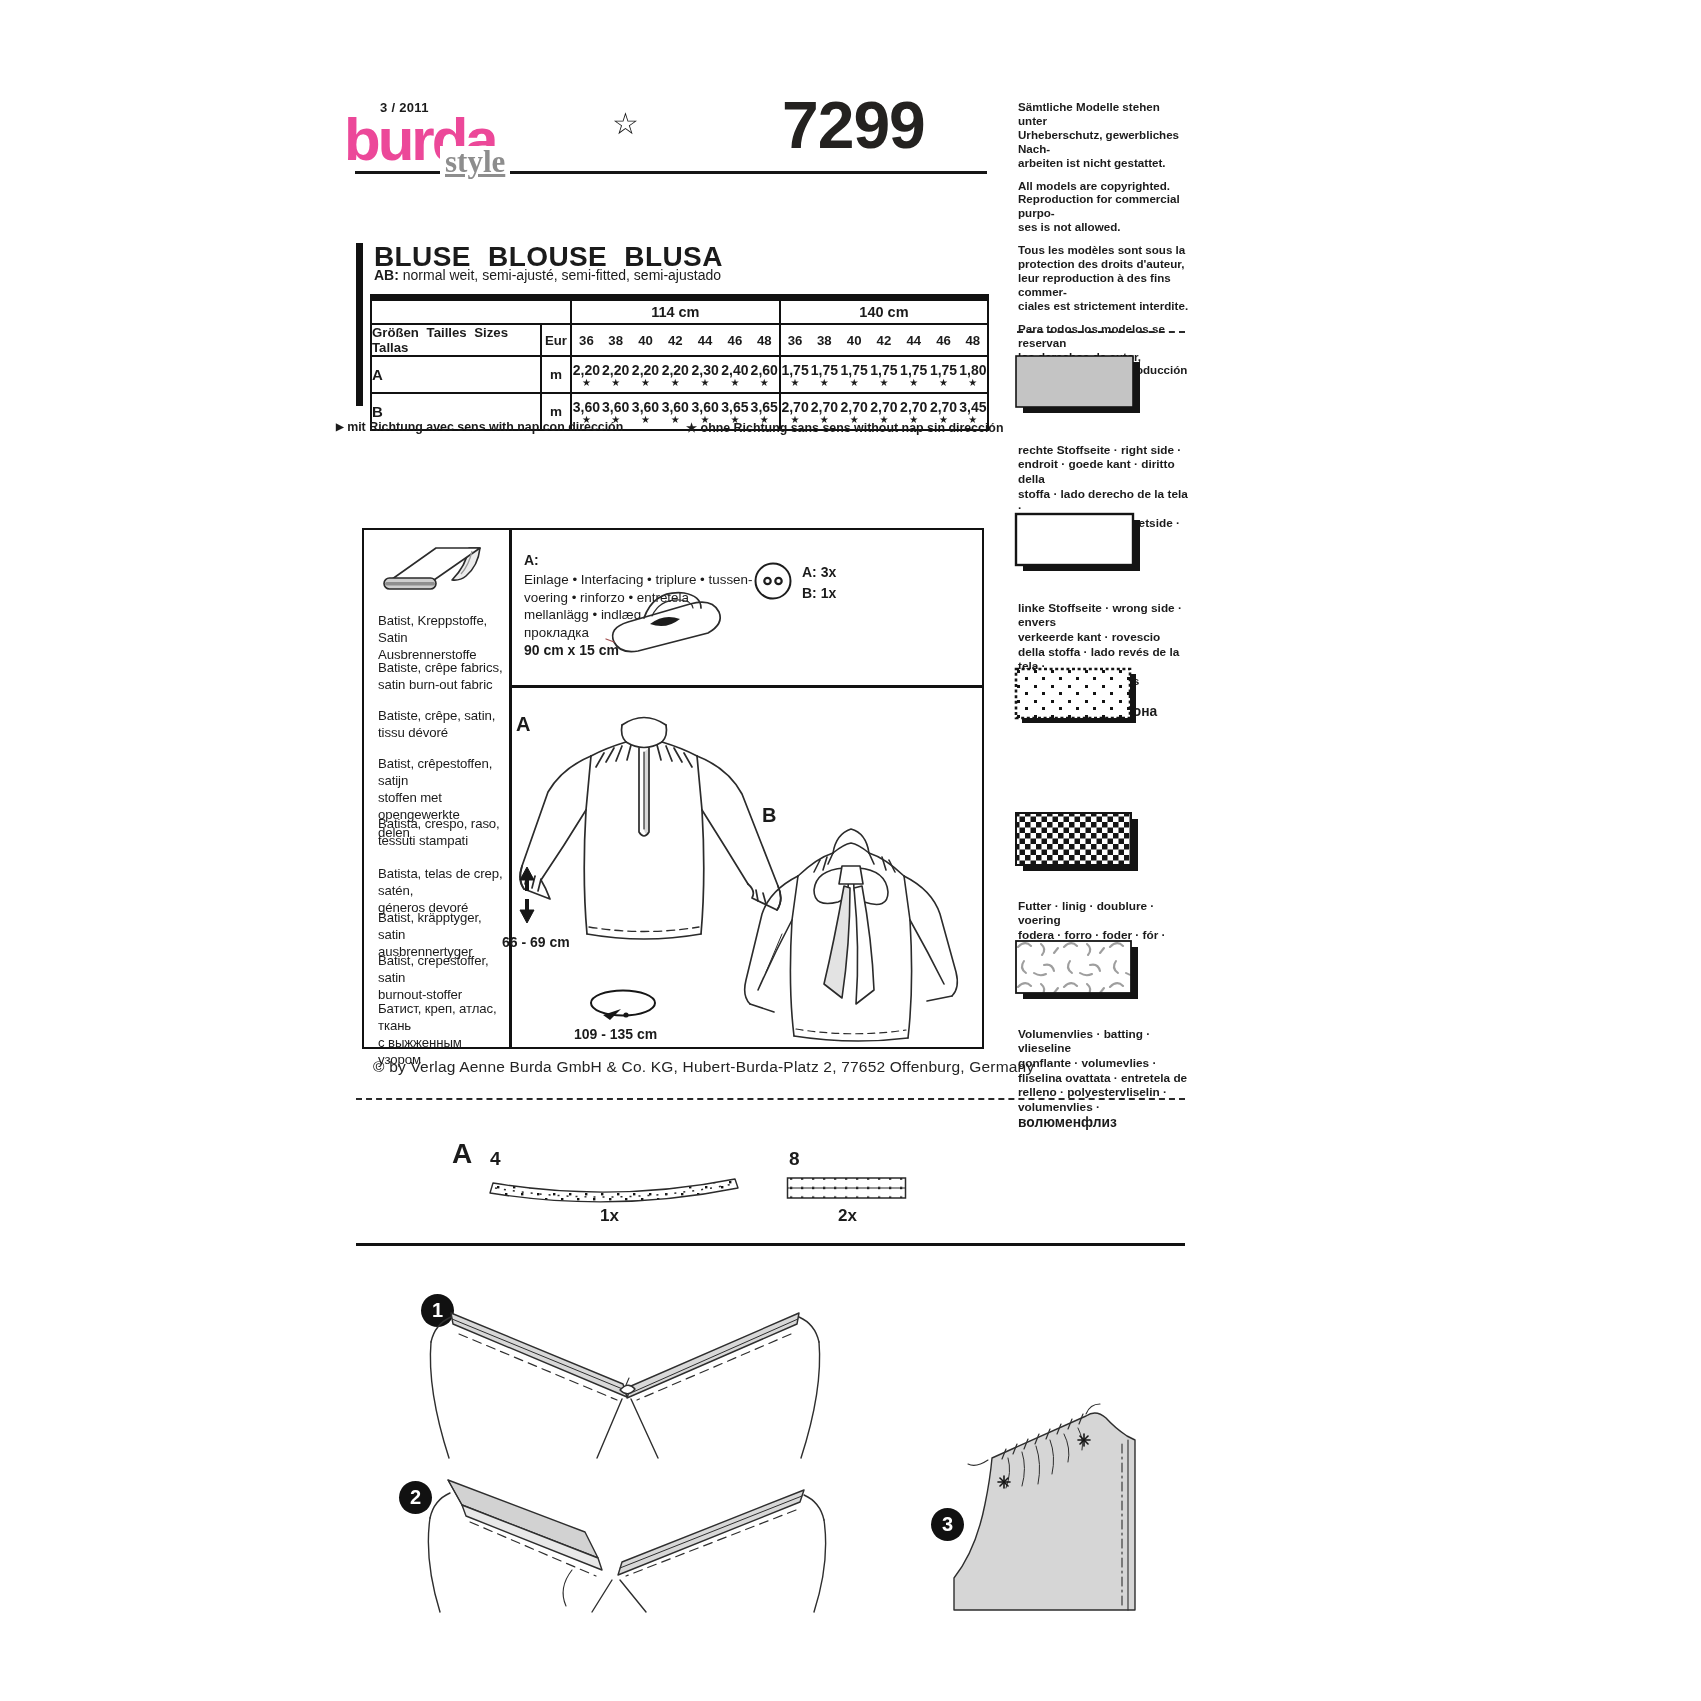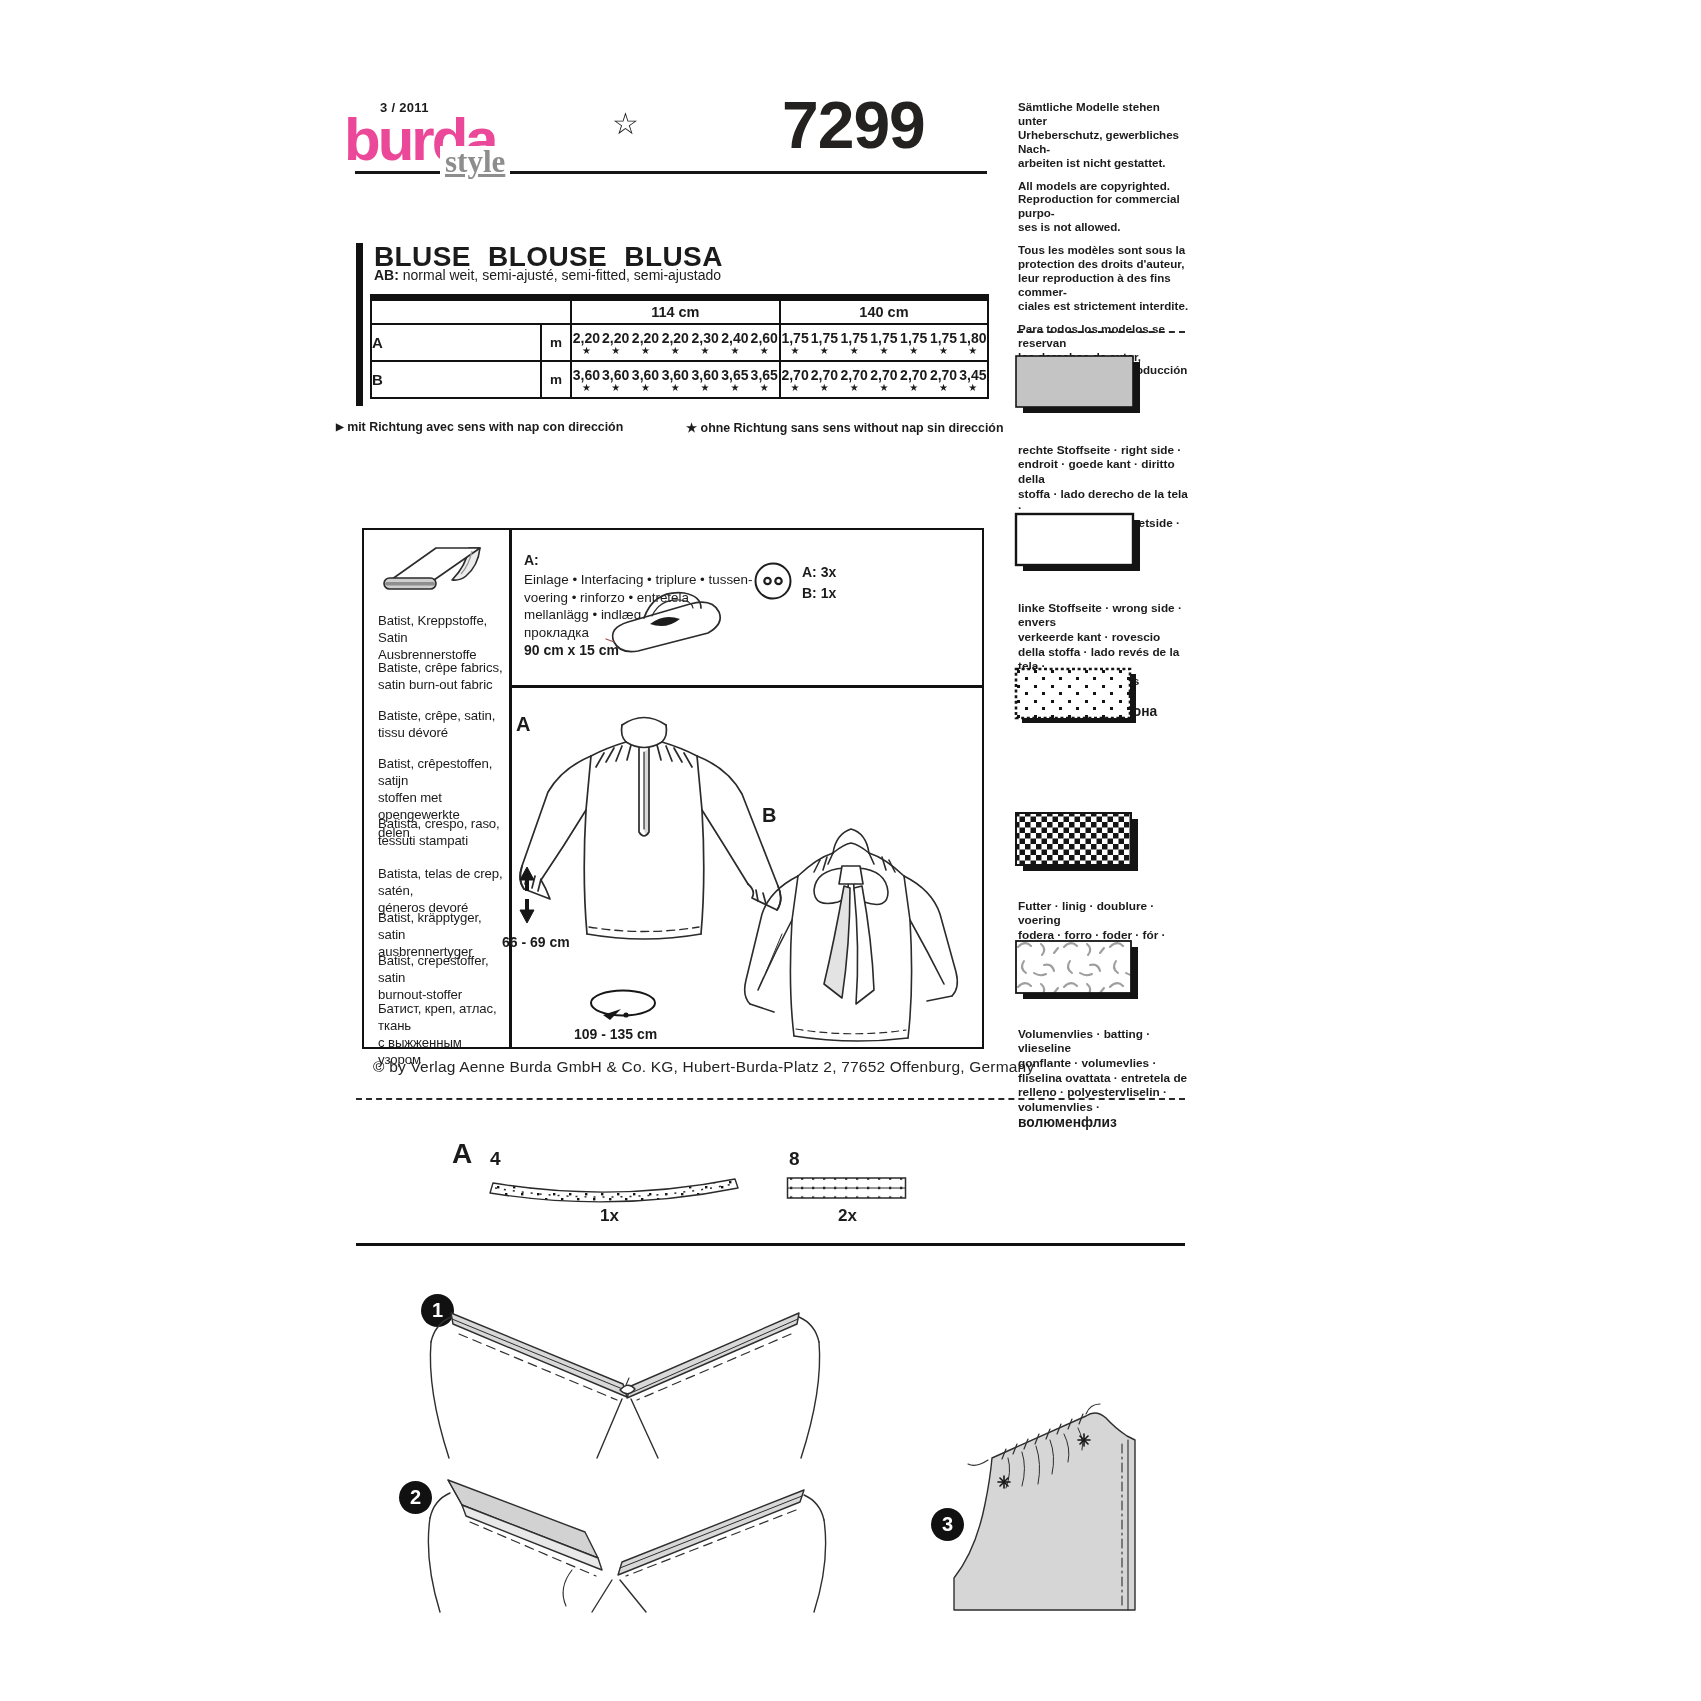--- a/index.html
+++ b/index.html
@@ -100,20 +100,38 @@
         <col style="width:30px">
       <col span="14" style="width:29.8px">
     </colgroup>
     <tbody>
         <tr class="rb">
       <td colspan="2"></td>
       <td class="grp-cell bl" colspan="7">114 cm</td>
       <td class="grp-cell bl" colspan="7">140 cm</td>
     </tr>
     <tr class="rb">
+      <td class="hdr-cell lblcol">Größen Tailles Sizes Tallas</td>
+      <td class="hdr-cell sz bl">Eur</td>
+      <td class="hdr-cell sz bl">36</td>
+      <td class="hdr-cell sz">38</td>
+      <td class="hdr-cell sz">40</td>
+      <td class="hdr-cell sz">42</td>
+      <td class="hdr-cell sz">44</td>
+      <td class="hdr-cell sz">46</td>
+      <td class="hdr-cell sz">48</td>
+      <td class="hdr-cell sz bl">36</td>
+      <td class="hdr-cell sz">38</td>
+      <td class="hdr-cell sz">40</td>
+      <td class="hdr-cell sz">42</td>
+      <td class="hdr-cell sz">44</td>
+      <td class="hdr-cell sz">46</td>
+      <td class="hdr-cell sz">48</td>
+    </tr>
+    <tr class="rb">
       <td class="rowlab">A</td>
       <td class="unit bl">m</td>
       <td class="val-cell bl">
             <div class="amt">2,20</div>
             <div class="stx">★</div>
           </td>
       <td class="val-cell">
             <div class="amt">2,20</div>
             <div class="stx">★</div>
           </td>

